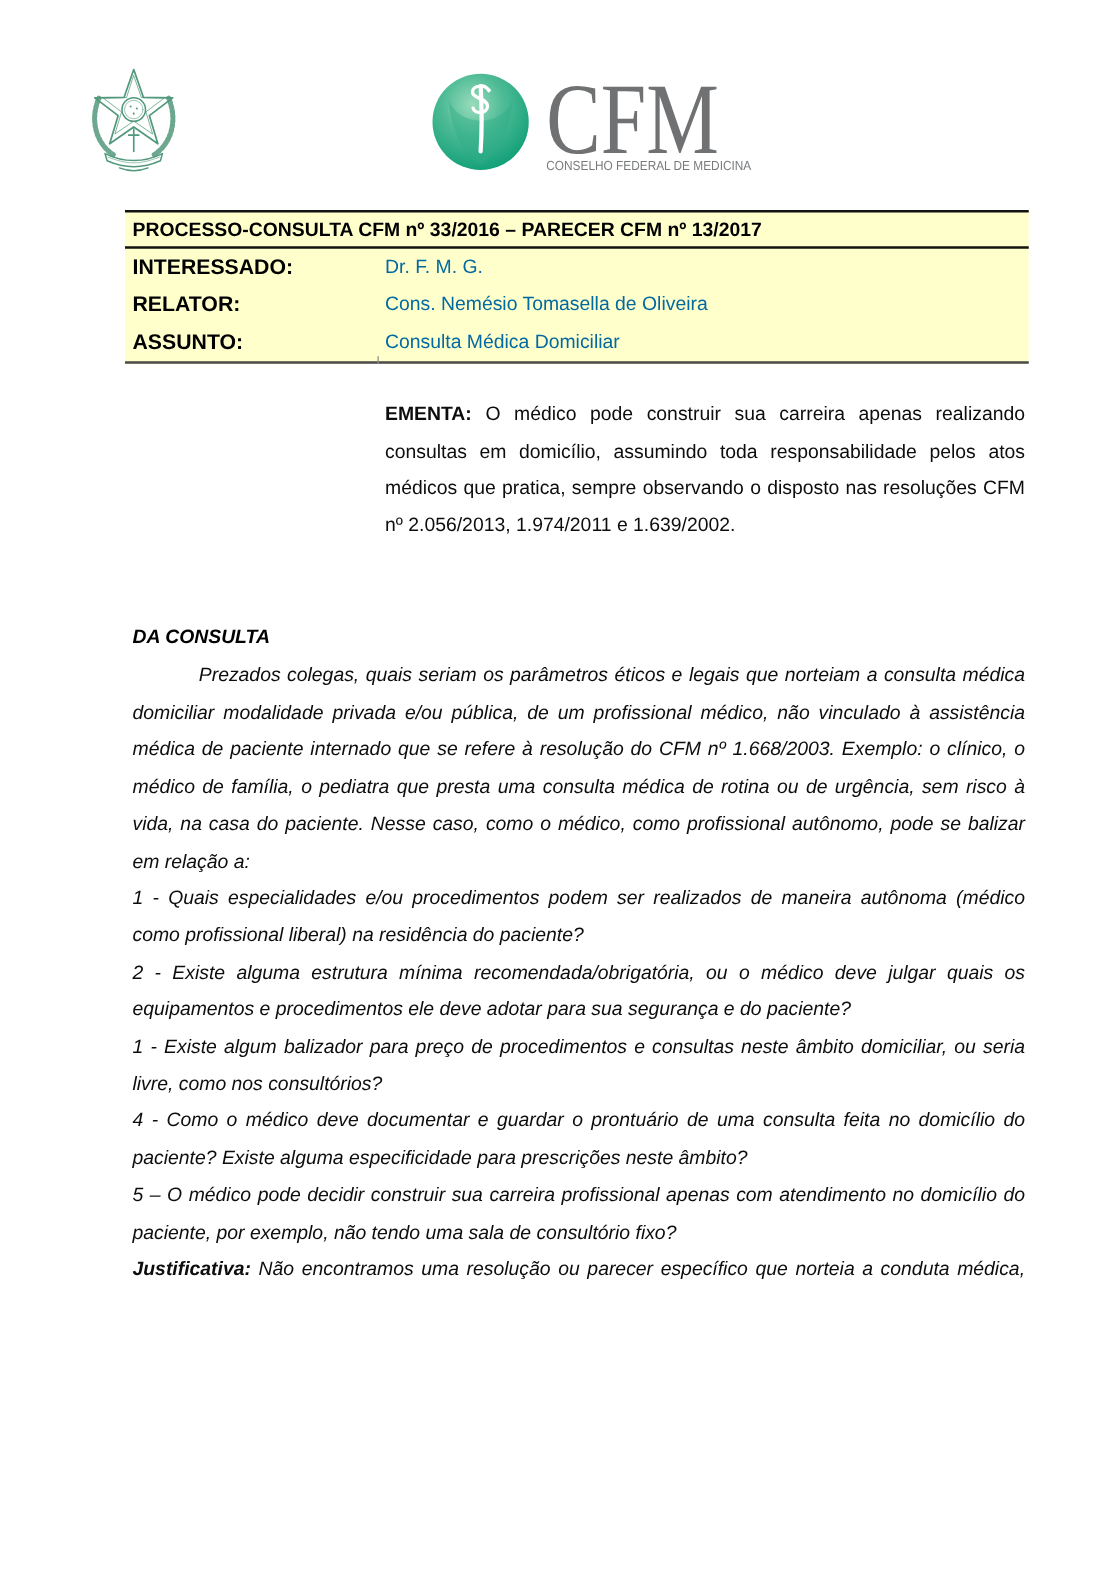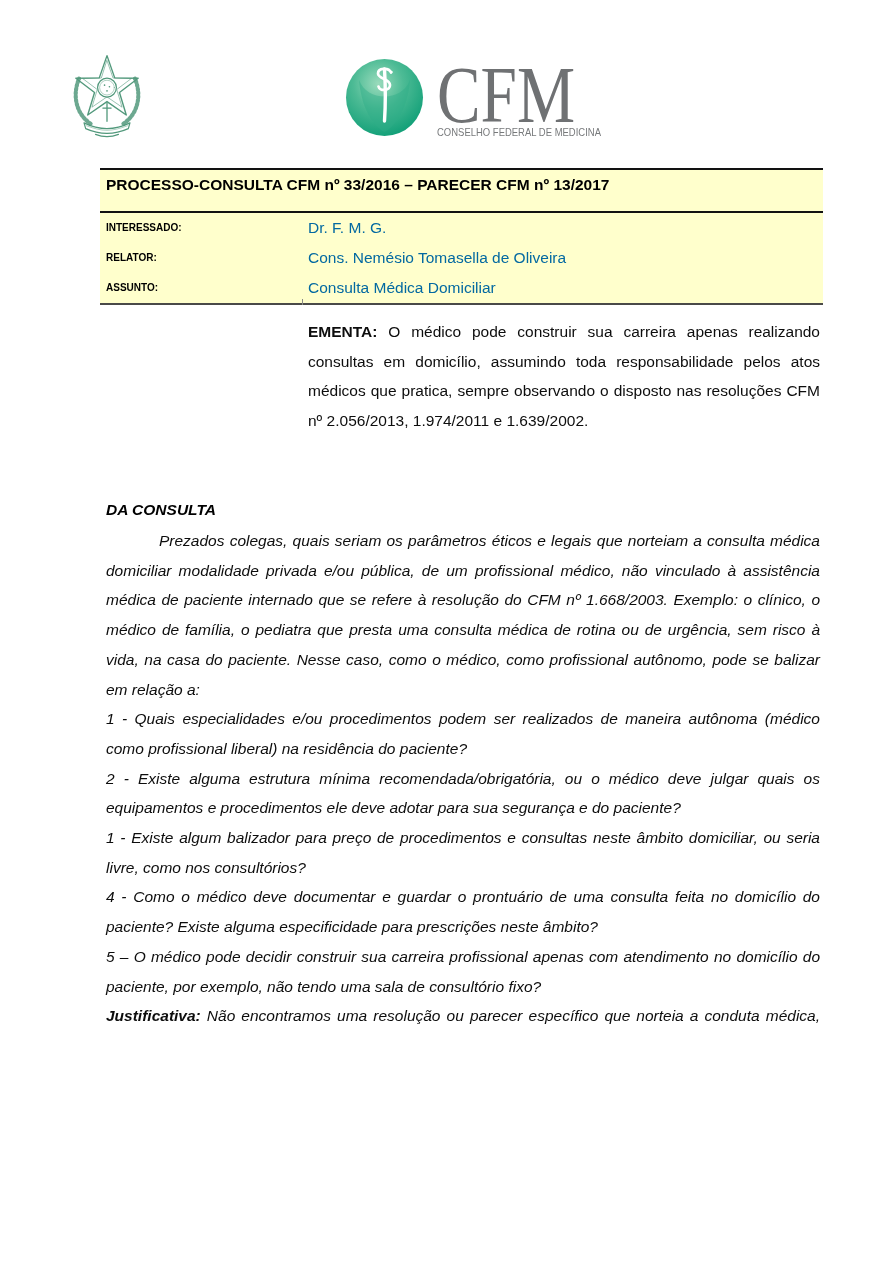--- a/index.html
+++ b/index.html
@@ -26,30 +26,30 @@
     position: absolute;
     left: 100px; top: 168px;
     width: 723px;
     background: #FFFFCC;
     border-bottom: 2px solid #4a4a48;
   }
   .ptitle {
     font-weight: bold;
     font-size: 15.5px;
     line-height: 19px;
-    padding: 5px 6px 17px 6px;
+    padding: 5px 6px 3px 6px;
     border-top: 2px solid #121212;
     border-bottom: 2px solid #121212;
     color: #000;
   }
   .prow { display: flex; }
   .plabel {
     width: 202px;
     font-weight: bold;
-    font-size: 10px;
+    font-size: 17px;
     line-height: 20px;
     padding: 5px 6px;
     color: #000;
   }
   .pvalue {
     flex: 1;
     font-size: 15.5px;
     line-height: 20px;
     padding: 5px 6px;
     color: #0369a1;

